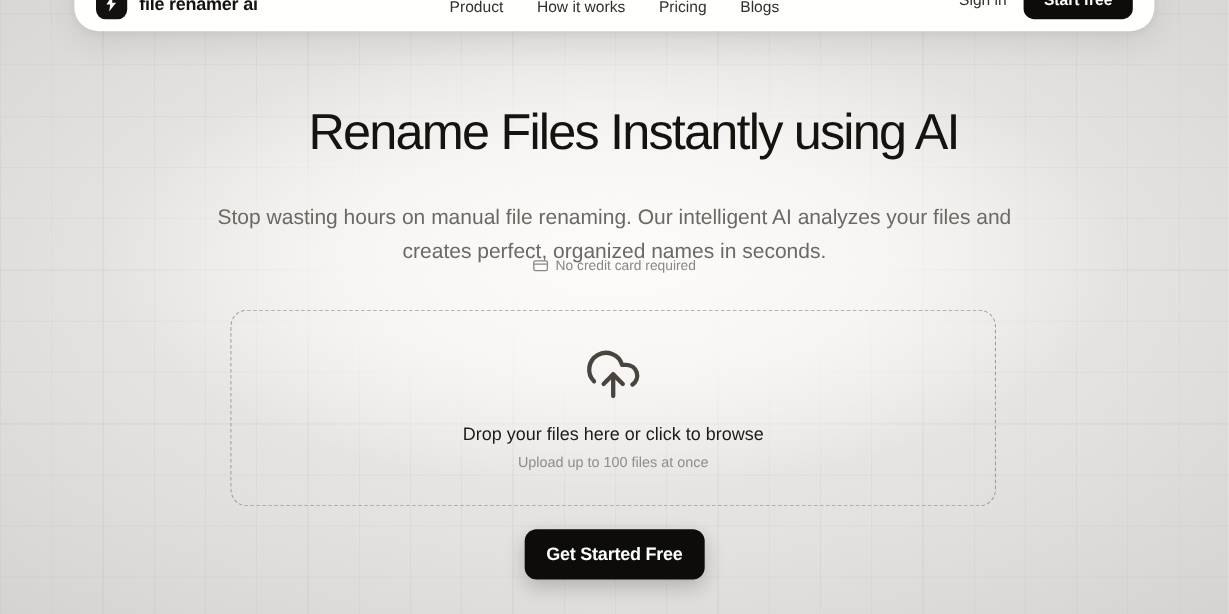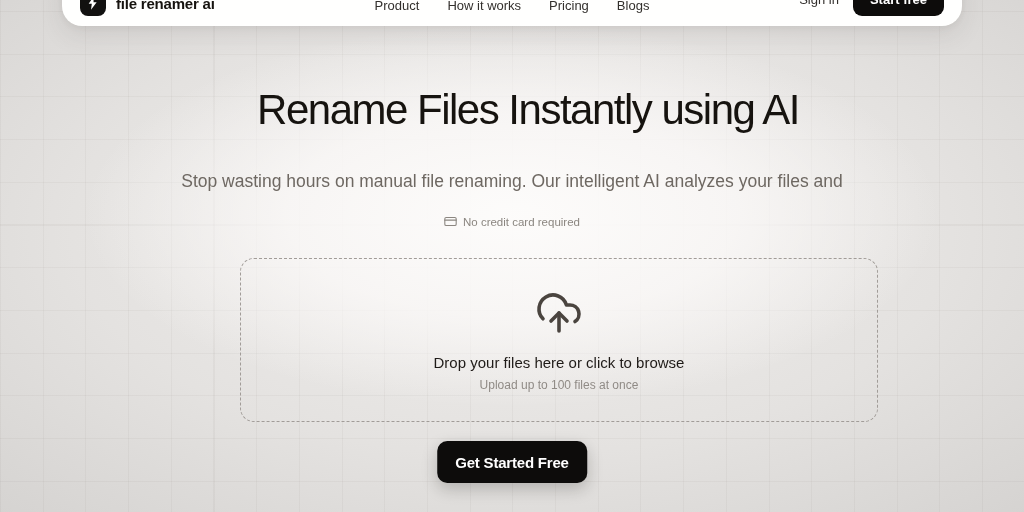--- a/index.html
+++ b/index.html
@@ -56,21 +56,20 @@
     display:flex; align-items:flex-end; justify-content:center; gap:6px;
     color:#8b8680; font-size:11.5px;
   }
 
   
   .dropzone {
     position:absolute; left:192px; top:258px; width:638px; height:164px;
     border:1.5px dashed #a19c98; border-radius:14px;
     display:flex; flex-direction:column; align-items:center; justify-content:center;
     cursor:pointer;
-    margin-left:48px;
   }
   .drop-icon { margin-bottom:13px; }
   .drop-title { font-size:15px; font-weight:500; color:#1f1b18; }
   .drop-sub { font-size:12px; color:#908b86; margin-top:7px; }
 
   
   .btn-cta {
     position:absolute; top:441px; left:50%; transform:translateX(-50%);
     height:42px; padding:0 18px; background:#0d0c0b; color:#fff; border:none;
     border-radius:10px; font-family:inherit; font-size:15px; font-weight:700;
@@ -99,21 +98,21 @@
   </nav>
 
   <div class="nav-right">
     <span class="signin">Sign in</span>
     <button class="btn-start">Start free</button>
   </div>
 </header>
 
 <h1 class="hero-title">Rename Files Instantly using AI</h1>
 
-<p class="hero-sub"><span>Stop wasting hours on manual file renaming. Our intelligent AI analyzes your files and</span><br></p>
+<p class="hero-sub"><span>Stop wasting hours on manual file renaming. Our intelligent AI analyzes your files and</span><br><span>creates perfect, organized names in seconds.</span></p>
 
 <div class="badge-row">
   <span style="display:inline-flex;">
     <svg width="13" height="13" viewBox="0 0 24 24" fill="none" stroke="#8b8680" stroke-width="2" stroke-linecap="round" stroke-linejoin="round">
       <rect x="1.5" y="4.5" width="21" height="15" rx="2.5"></rect>
       <line x1="1.5" y1="9.5" x2="22.5" y2="9.5"></line>
     </svg>
   </span>
   <span>No credit card required</span>
 </div>

